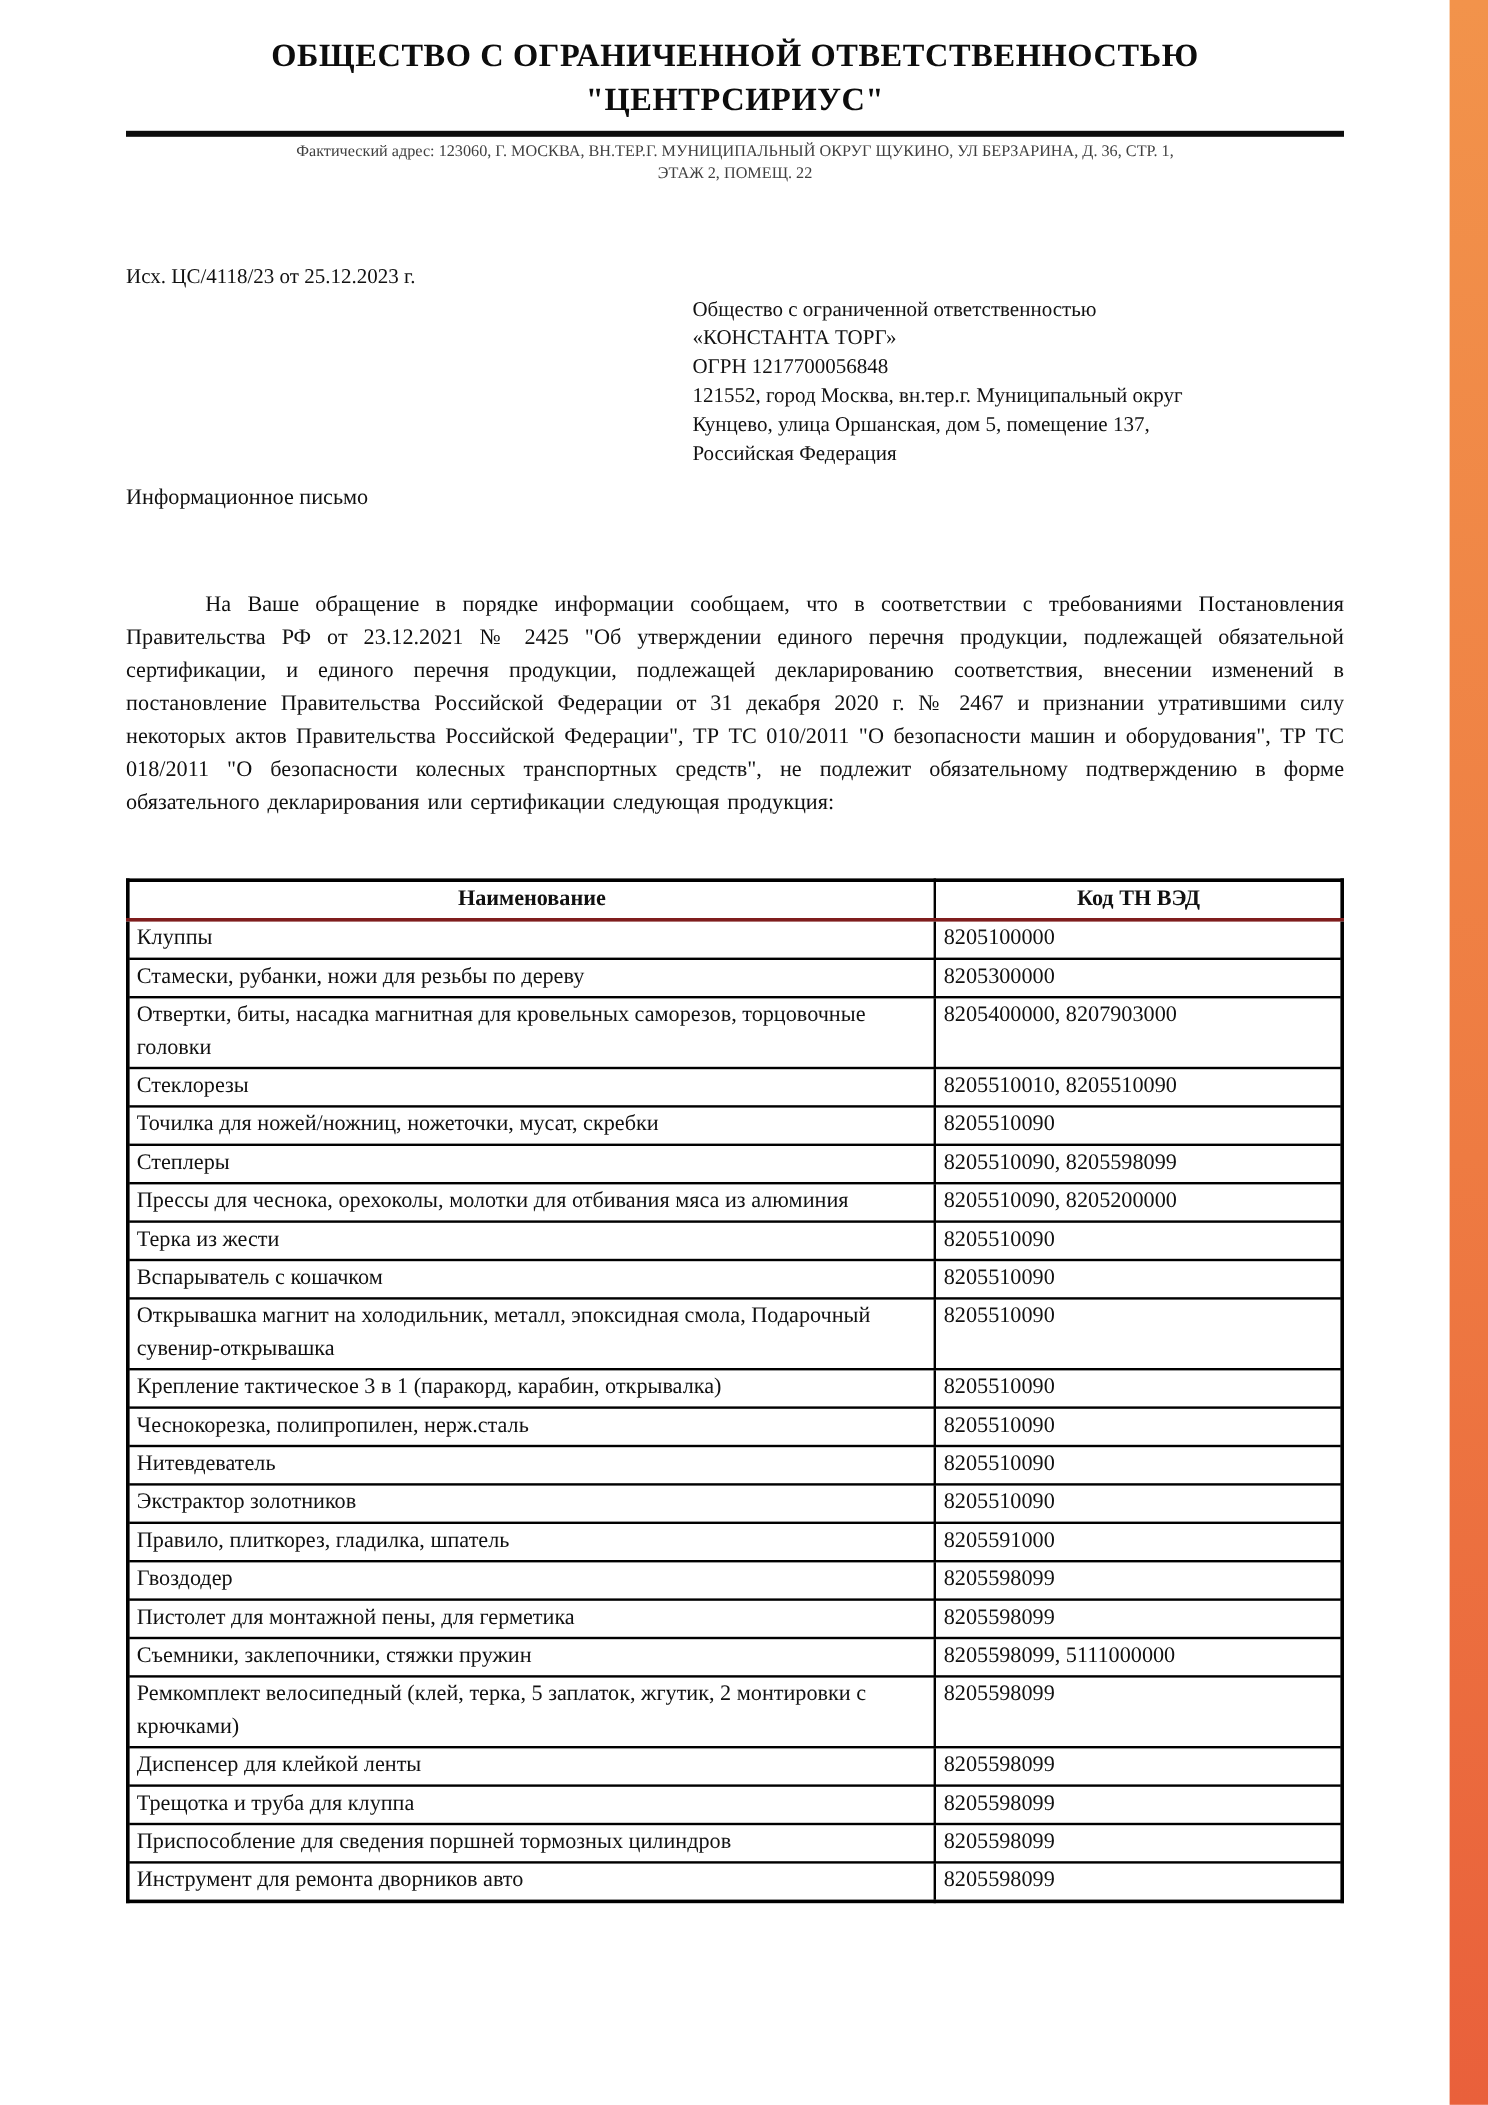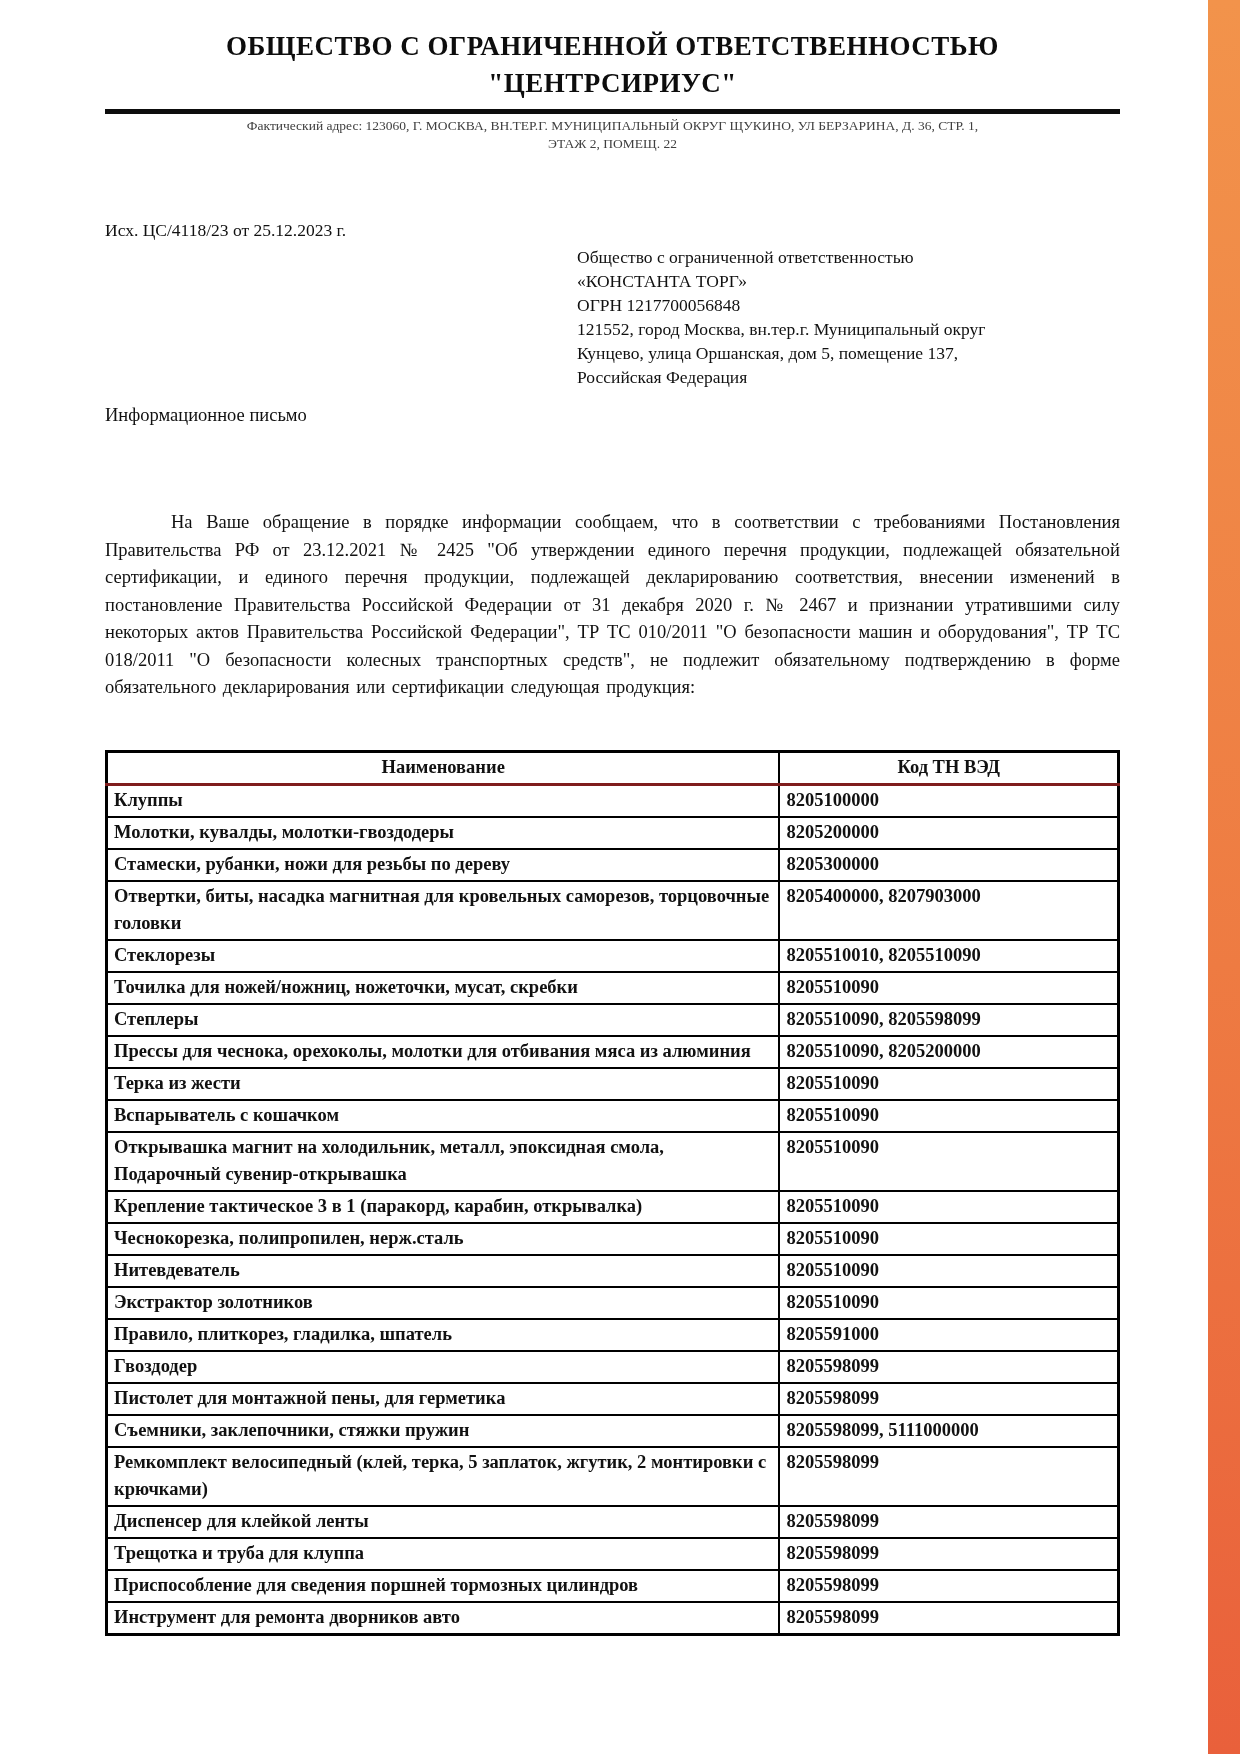--- a/index.html
+++ b/index.html
@@ -59,21 +59,21 @@
     line-height: 24px;
   }
   .recipient-block span { display: block; }
   .letter-title {
     margin-top: 14px;
     text-align: left;
     font-size: 18.5px;
     line-height: 24px;
   }
   .letter-body {
-    margin-top: 82px;
+    margin-top: 64px;
     font-size: 18.5px;
     line-height: 27.5px;
     text-align: justify;
     text-align-last: left;
     text-indent: 66px;
     word-spacing: 2px;
   }
   table.product-table {
     margin-top: 48px;
     width: 100%;
@@ -82,21 +82,21 @@
     font-size: 18.5px;
     line-height: 27px;
   }
   table.product-table col.c-name { width: 66.5%; }
   table.product-table col.c-code { width: 33.5%; }
   table.product-table th, table.product-table td {
     border: 2px solid #000000;
     padding: 1px 6px 2px 6px;
     text-align: left;
     vertical-align: top;
-    font-weight: bold;
+    font-weight: normal;
   }
   table.product-table thead th {
     font-weight: bold;
     border-bottom: 3px solid #7f1d1d;
     text-align: center;
   }
 </style>
 </head>
 <body>
 
@@ -141,24 +141,20 @@
         <th>Наименование</th>
         <th>Код ТН ВЭД</th>
       </tr>
     </thead>
     <tbody>
         <tr>
           <td>Клуппы</td>
           <td>8205100000</td>
         </tr>
         <tr>
-          <td>Молотки,  кувалды, молотки-гвоздодеры</td>
-          <td>8205200000</td>
-        </tr>
-        <tr>
           <td>Стамески, рубанки, ножи для резьбы по дереву</td>
           <td>8205300000</td>
         </tr>
         <tr>
           <td>Отвертки, биты, насадка магнитная для кровельных саморезов, торцовочные головки</td>
           <td>8205400000, 8207903000</td>
         </tr>
         <tr>
           <td>Стеклорезы</td>
           <td>8205510010, 8205510090</td>

